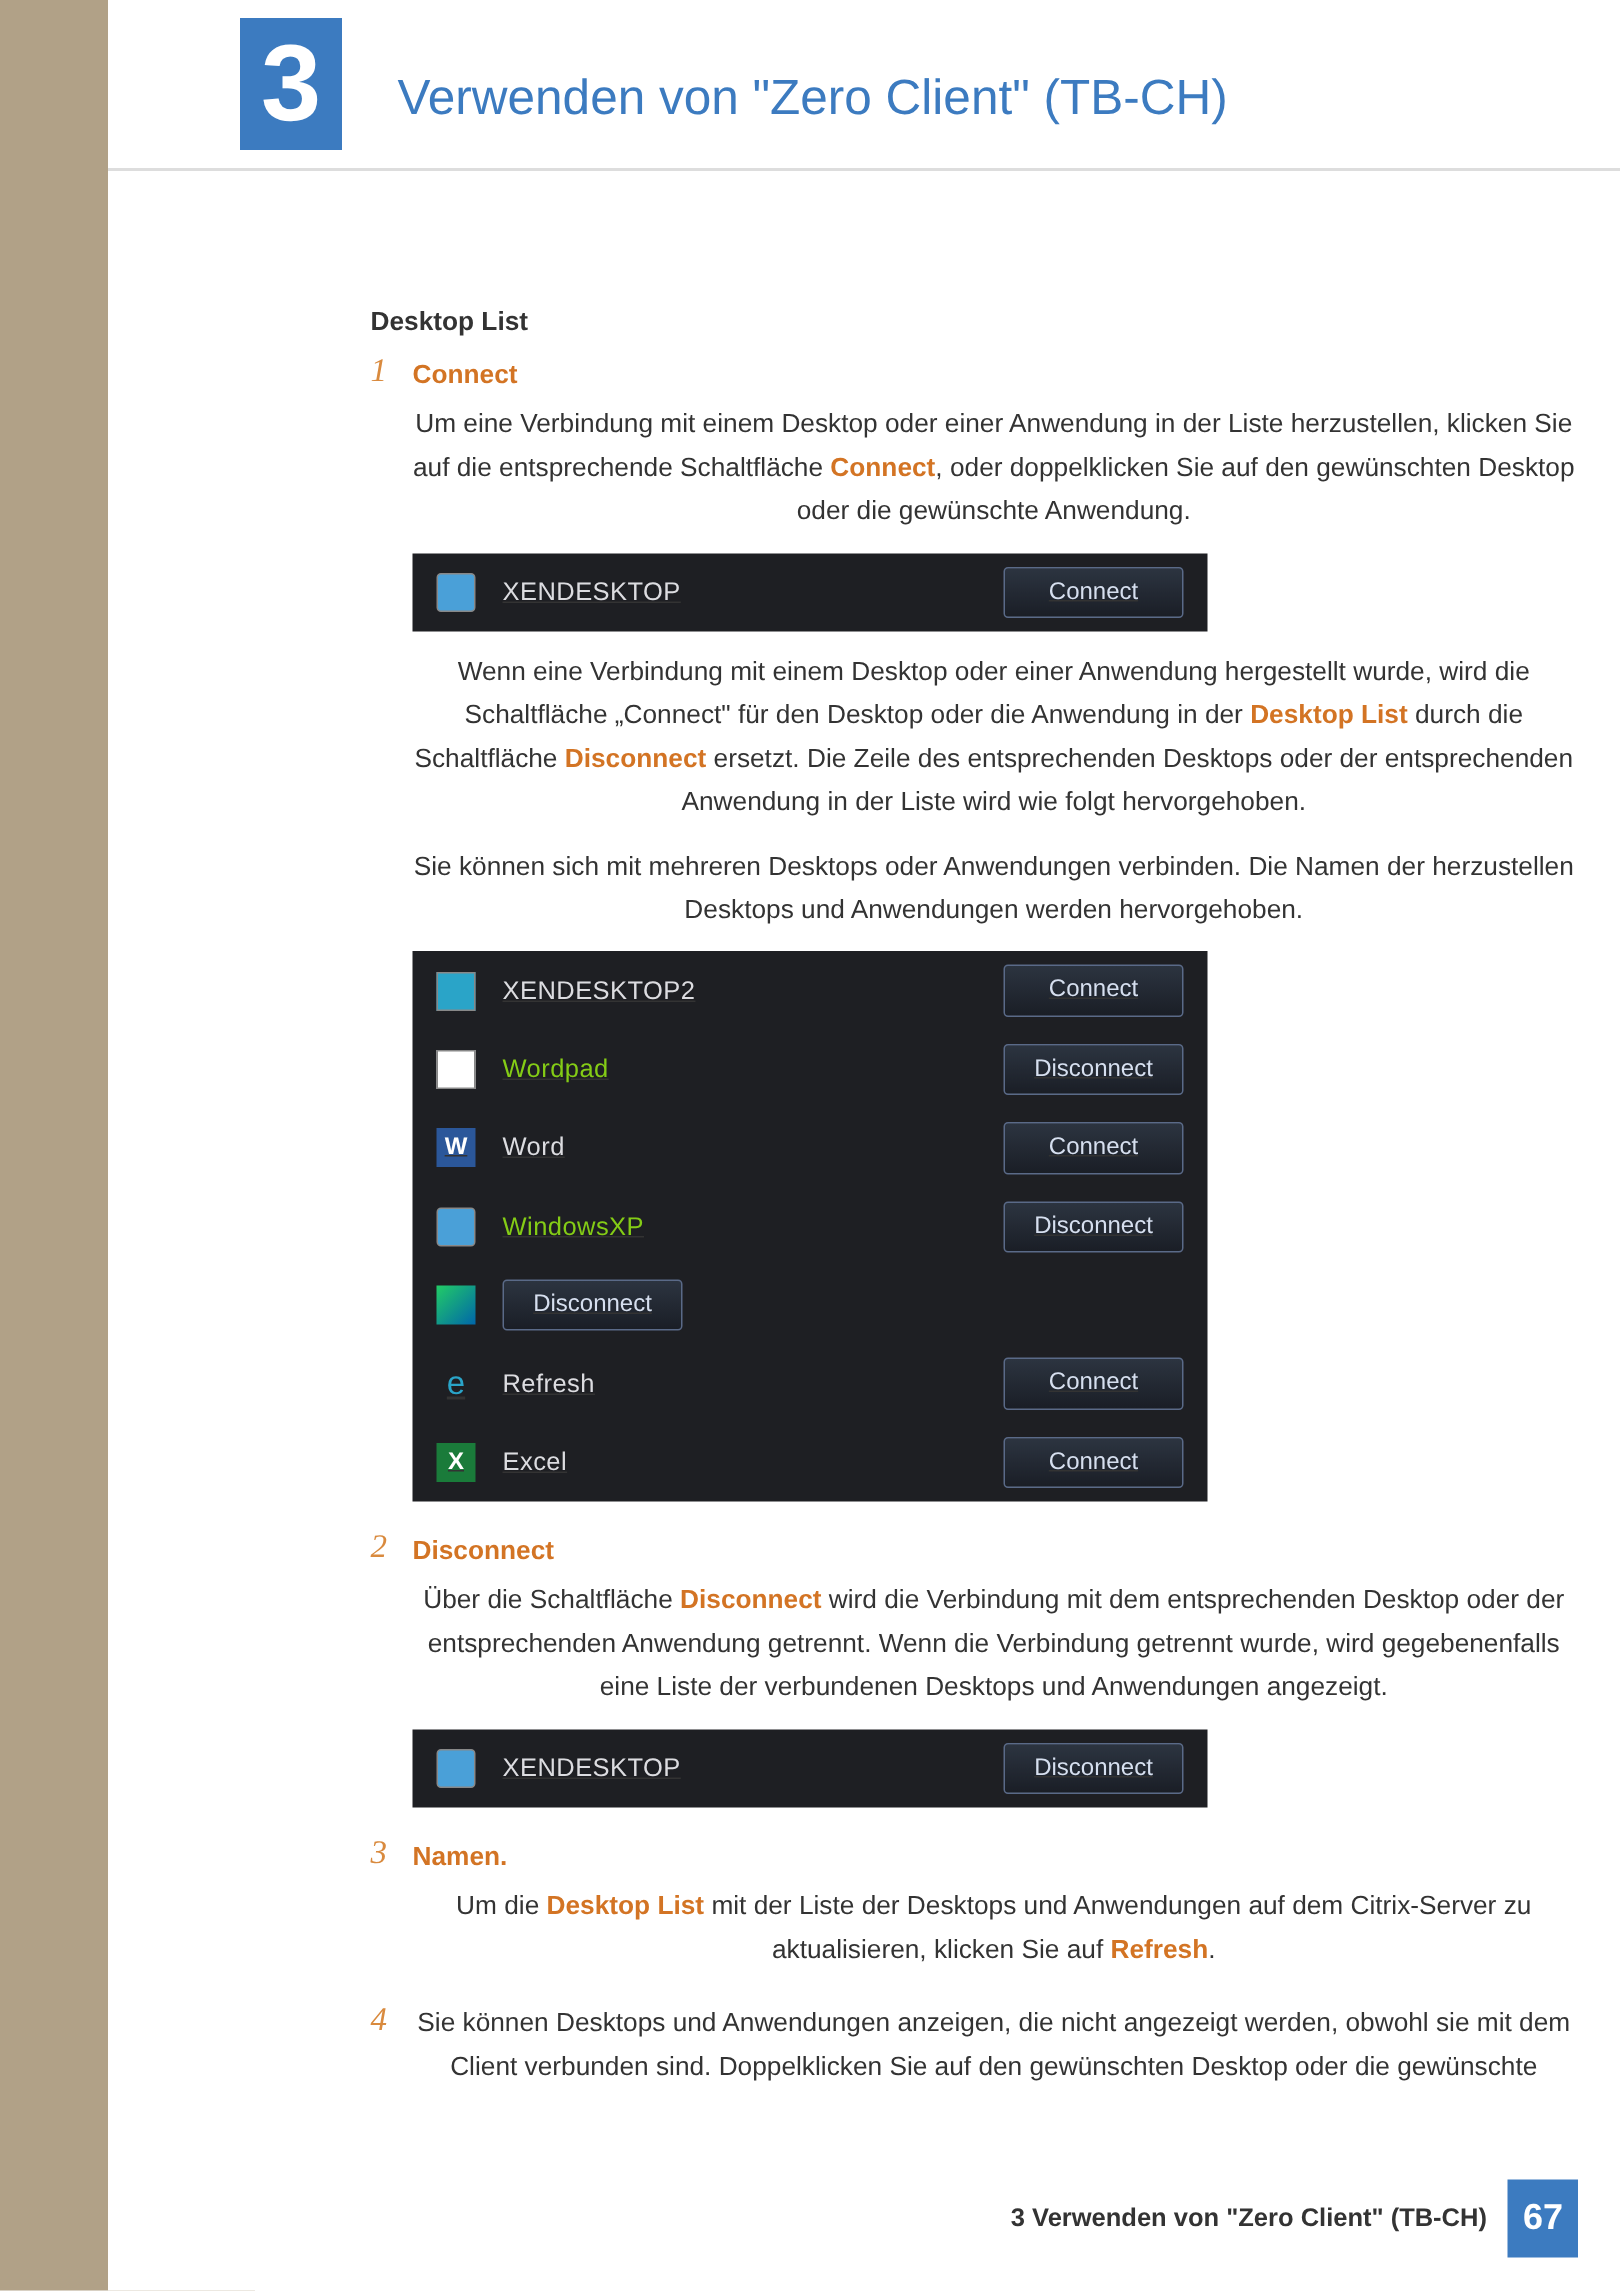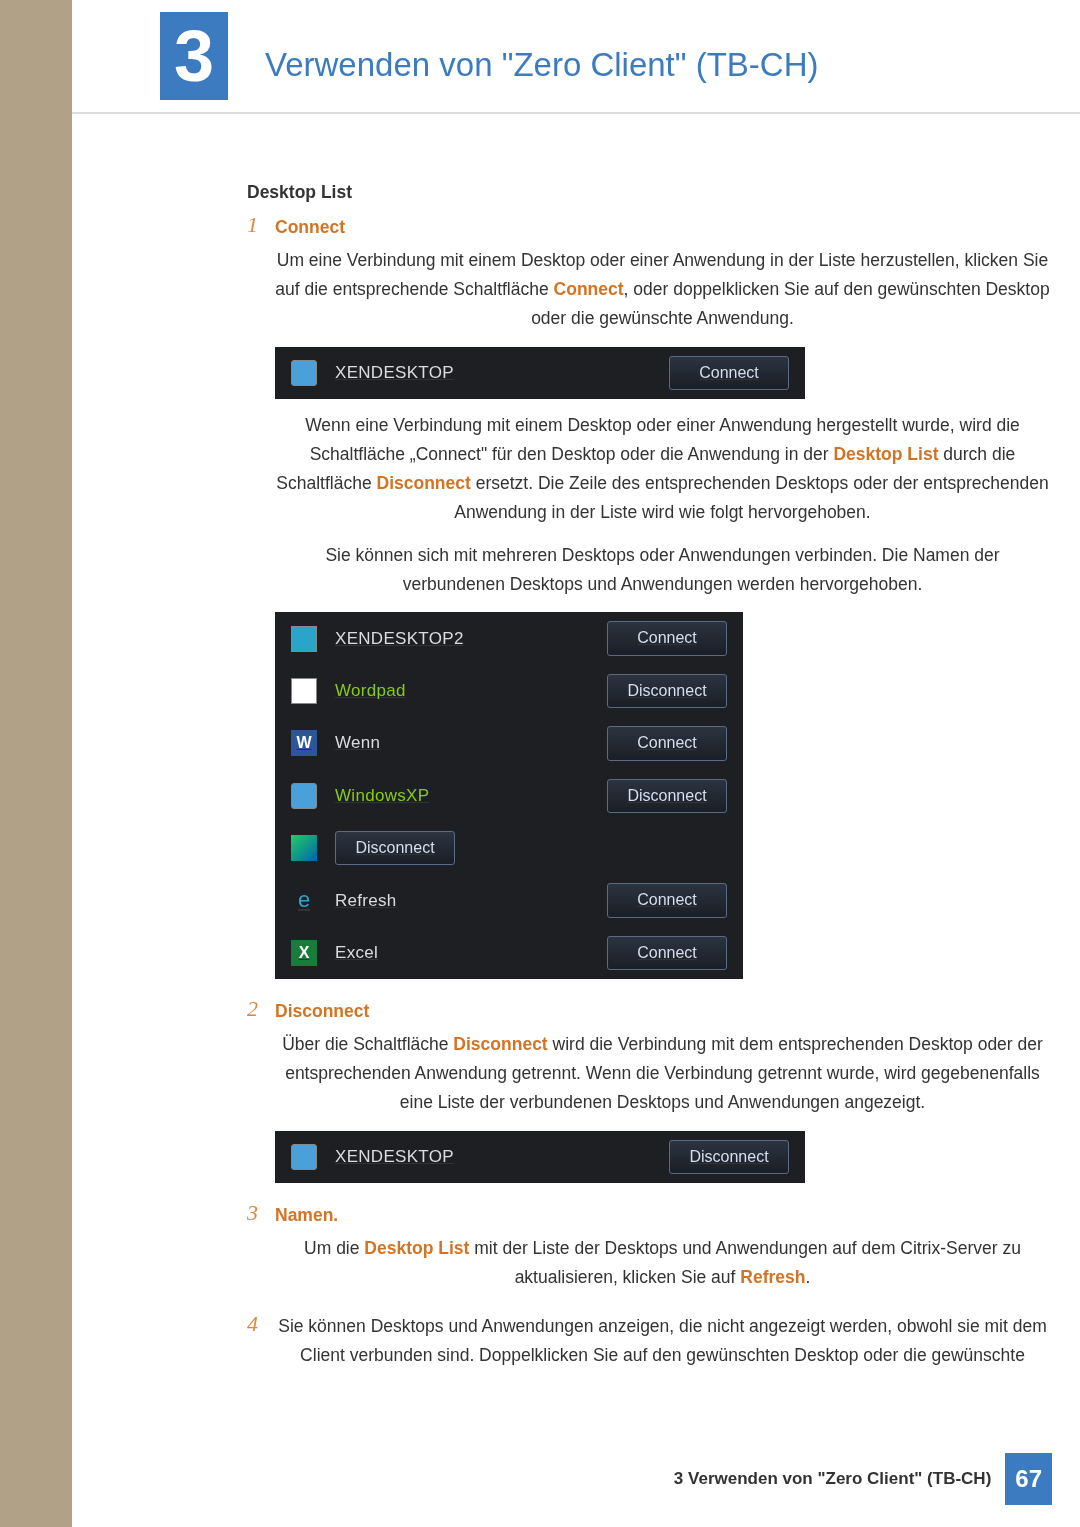--- a/index.html
+++ b/index.html
@@ -38,21 +38,21 @@
   }
   .chap-title {
     margin-left:105px;
     font-size:33px;
     color:#3c7bc0;
     font-weight:normal;
     padding-top:28px;
     padding-bottom:10px;
   }
   .content {
-    padding: 64px 30px 0 175px;
+    padding: 86px 30px 0 175px;
   }
   .sect-title {
     font-weight:bold;
     color:#333;
     margin-bottom:6px;
   }
   .num-item { display:flex; margin-top:6px; }
   .num {
     width:28px; flex:0 0 28px;
     font-style:italic;
@@ -160,36 +160,36 @@
             <div class="ui-icon ic-generic"></div>
             <div class="ui-label">XENDESKTOP</div>
             <div class="ui-btn">Connect</div>
           </div>
         </div>
 
         <div class="para">
           <span>Wenn eine Verbindung mit einem Desktop oder einer Anwendung hergestellt wurde, wird die Schaltfläche „Connect" für den Desktop oder die Anwendung in der </span><span class="hl">Desktop List</span><span> durch die Schaltfläche </span><span class="hl">Disconnect</span><span> ersetzt. Die Zeile des entsprechenden Desktops oder der entsprechenden Anwendung in der Liste wird wie folgt hervorgehoben.</span>
         </div>
 
-        <div class="para">Sie können sich mit mehreren Desktops oder Anwendungen verbinden. Die Namen der verbundenen Desktops und Anwendungen werden hervorgehoben.</div>
-
-        <div class="ui-panel" style="width:468px">
+        <div class="para">Sie können sich mit mehreren Desktops oder Anwendungen verbinden. Die Namen der herzustellen Desktops und Anwendungen werden hervorgehoben.</div>
+
+        <div class="ui-panel" style="width:530px">
           <div class="ui-row">
             <div class="ui-icon ic-pict"></div>
             <div class="ui-label">XENDESKTOP2</div>
             <div class="ui-btn">Connect</div>
           </div>
           <div class="ui-row">
             <div class="ui-icon ic-wp"></div>
             <div class="ui-label active">Wordpad</div>
             <div class="ui-btn">Disconnect</div>
           </div>
           <div class="ui-row">
             <div class="ui-icon ic-w">W</div>
-            <div class="ui-label">Wenn</div>
+            <div class="ui-label">Word</div>
             <div class="ui-btn">Connect</div>
           </div>
           <div class="ui-row">
             <div class="ui-icon ic-xp"></div>
             <div class="ui-label active">WindowsXP</div>
             <div class="ui-btn">Disconnect</div>
           </div>
           <div class="ui-row">
             <div class="ui-icon ic-memo"></div>
             <div class="ui-btn">Disconnect</div>

